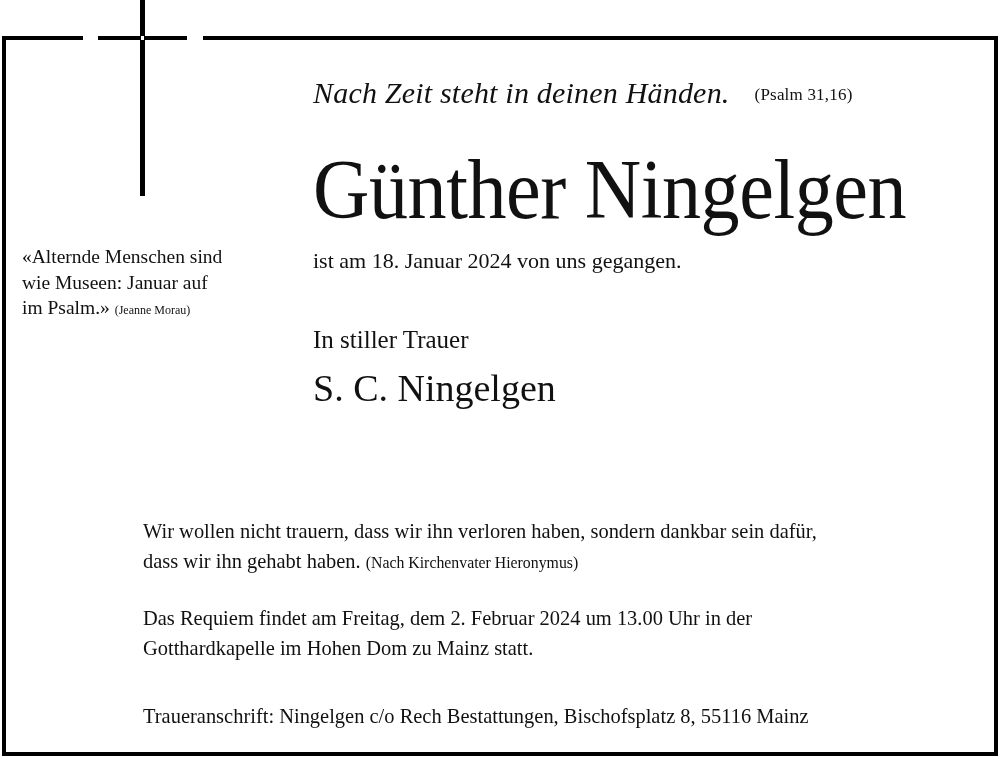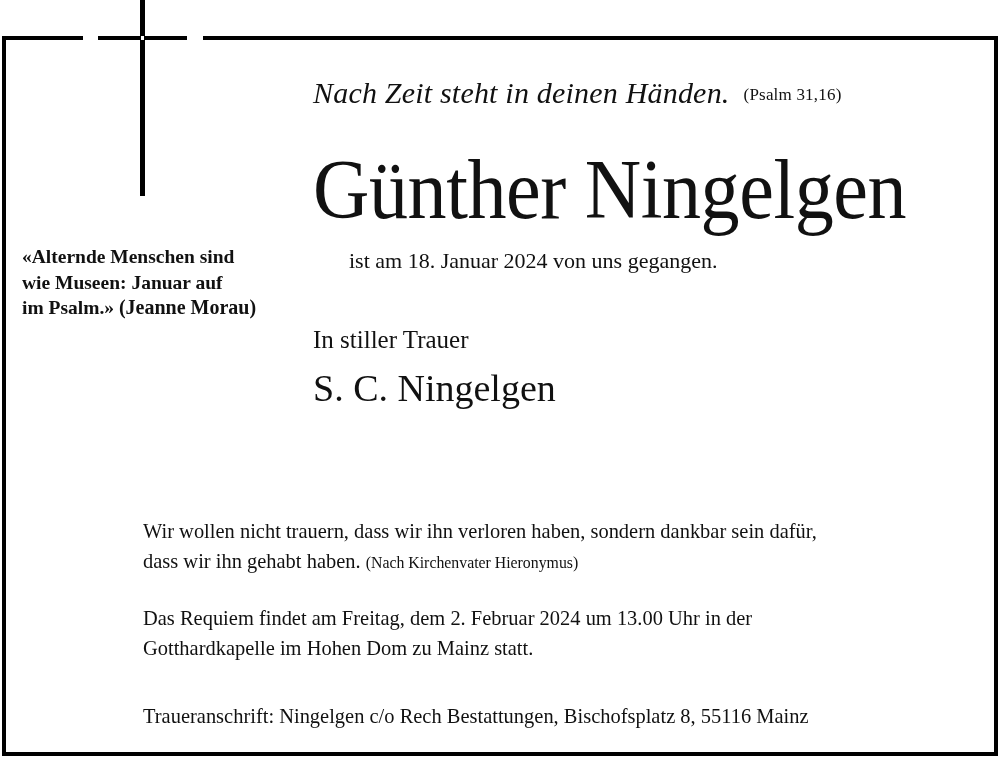--- a/index.html
+++ b/index.html
@@ -38,21 +38,21 @@
       left: 313px;
       top: 76px;
       font-size: 30px;
       font-style: italic;
       letter-spacing: 0.2px;
       white-space: nowrap;
     }
     .motto-ref {
       font-style: normal;
       font-size: 17px;
-      margin-left: 14px;
+      margin-left: 25px;
       vertical-align: 3px;
     }
 
     .name {
       position: absolute;
       left: 313px;
       top: 148px;
       font-size: 84px;
       line-height: 1;
       letter-spacing: -0.5px;
@@ -60,21 +60,20 @@
       transform: scaleX(0.93);
       transform-origin: left top;
     }
 
     .death-line {
       position: absolute;
       left: 313px;
       top: 248px;
       font-size: 22px;
       white-space: nowrap;
-      margin-left: 36px;
     }
 
     .mourning-label {
       position: absolute;
       left: 313px;
       top: 326px;
       font-size: 25px;
       white-space: nowrap;
     }
 
@@ -85,24 +84,23 @@
       font-size: 38px;
       white-space: nowrap;
     }
 
     .side-quote {
       position: absolute;
       left: 22px;
       top: 244px;
       font-size: 19.5px;
       line-height: 25.5px;
-      font-weight: bold;
     }
     .side-quote .q-line { display: block; white-space: nowrap; }
-    .side-quote .q-author { font-size: 20px; }
+    .side-quote .q-author { font-size: 12px; }
 
     .body-block {
       position: absolute;
       left: 143px;
       font-size: 22px;
       line-height: 30px;
       white-space: nowrap;
       transform: scaleX(0.93);
       transform-origin: left top;
     }

